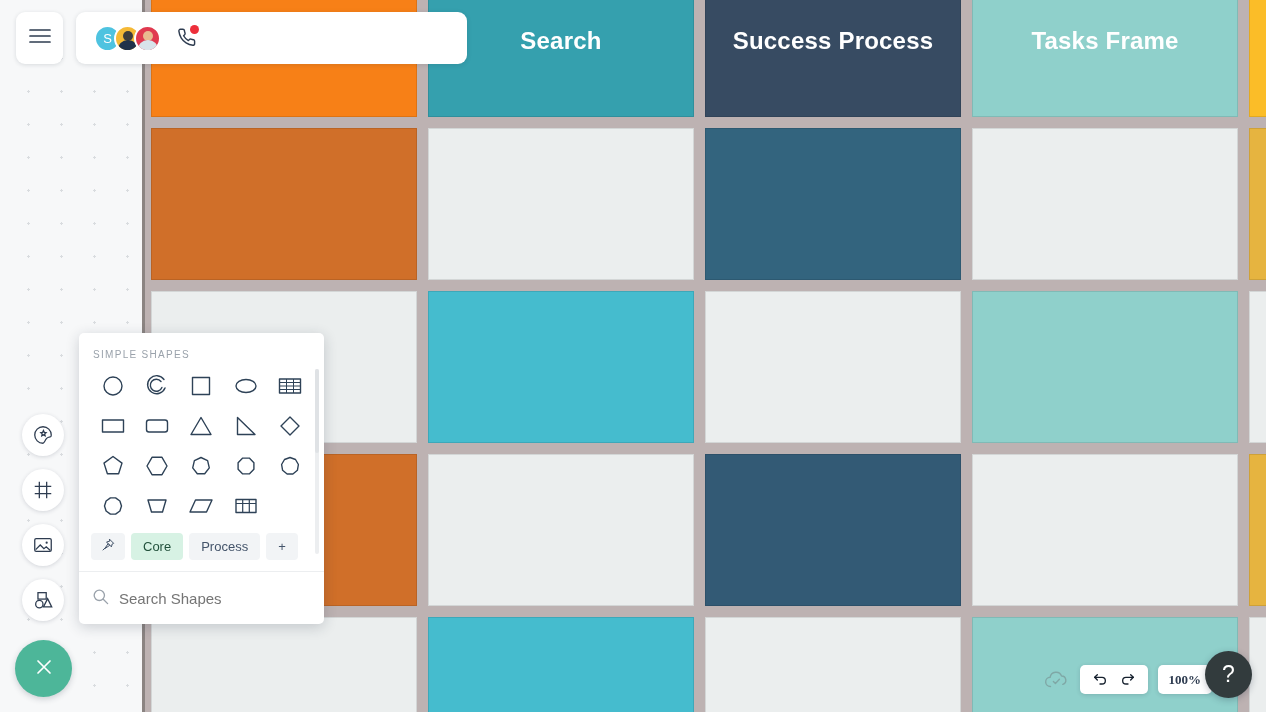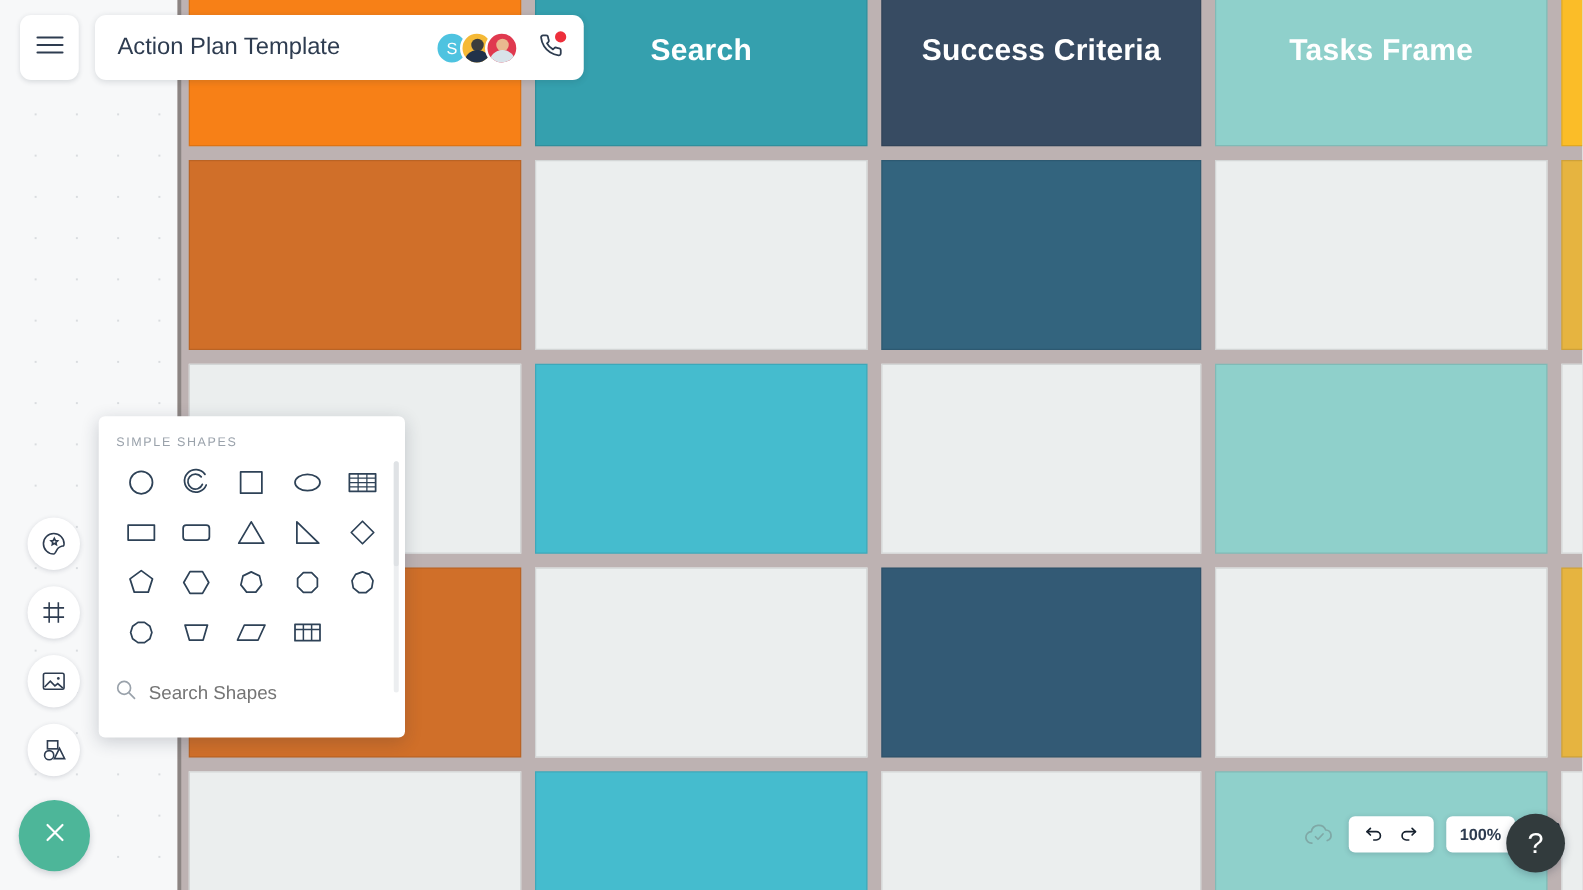--- a/index.html
+++ b/index.html
@@ -171,21 +171,21 @@
     right: 0px; top: 1px;
     width: 9px; height: 9px;
     border-radius: 50%;
     background: #ed2f3b;
   }
 
   
   .shapes-panel {
     position: absolute;
     left: 79px; top: 333px;
-    width: 245px; height: 257px;
+    width: 245px; height: 291px;
     background: #ffffff;
     border-radius: 5px;
     box-shadow: 0 3px 14px rgba(30,40,60,.20);
     z-index: 25;
     display: flex;
     flex-direction: column;
     overflow: hidden;
   }
   .panel-label {
     font-size: 10px;
@@ -254,25 +254,26 @@
     outline: none;
     font-size: 15px;
     color: #0369a1;
     font-family: "Liberation Sans", sans-serif;
     background: transparent;
   }
 
   
   .bottombar {
     position: absolute;
-    right: 18px; bottom: 30px;
+    right: 18px; bottom: 18px;
     display: flex;
     align-items: center;
     gap: 10px;
     z-index: 28;
+    font-family: Liberation Serif, serif;
   }
   .cloud-icon { display: flex; align-items: center; justify-content: center; cursor: pointer; }
   .pill {
     height: 29px;
     background: #ffffff;
     border-radius: 5px;
     box-shadow: 0 1px 4px rgba(30,40,60,.17);
     display: flex; align-items: center; justify-content: center;
     gap: 10px;
     padding: 0 11px;
@@ -302,21 +303,21 @@
 
   <div class="canvas"></div>
 
   <div class="board">
     <div class="board-inner" id="board-grid">
         <div class="cell header" style="background: rgb(247, 128, 23);"></div>
         <div class="cell header" style="background: rgb(53, 160, 174);">
           <span>Search</span>
         </div>
         <div class="cell header" style="background: rgb(55, 75, 98);">
-          <span>Success Criteria</span>
+          <span>Success Process</span>
         </div>
         <div class="cell header" style="background: rgb(143, 208, 203);">
           <span>Tasks Frame</span>
         </div>
         <div class="cell header" style="background: rgb(251, 189, 40);"></div>
         <div class="cell" style="background: rgb(208, 111, 41);"></div>
         <div class="cell blank" style="background: rgb(235, 238, 238);"></div>
         <div class="cell" style="background: rgb(51, 100, 126);"></div>
         <div class="cell blank" style="background: rgb(235, 238, 238);"></div>
         <div class="cell" style="background: rgb(230, 180, 64);"></div>
@@ -389,21 +390,20 @@
 
   <div class="hamburger">
     <span>
       <svg width="24" height="18" viewBox="0 0 24 18" fill="none" stroke="#2e3c50" stroke-width="1.7" stroke-linecap="round">
         <path d="M2 3h20M2 9h20M2 15h20"></path>
       </svg>
     </span>
   </div>
 
   <div class="titlebar">
-    <div class="board-title">Action Plan Template</div>
     <div class="avatars" id="avatars">
         <div class="avatar" style="background: rgb(78, 195, 224);">S</div>
         <div class="avatar" style="background: rgb(245, 185, 54);">
           <span class="head" style="background: rgb(61, 61, 61);"></span>
           <span class="body" style="background: rgb(33, 50, 74);"></span>
         </div>
         <div class="avatar" style="background: rgb(224, 57, 79);">
           <span class="head" style="background: rgb(233, 185, 143);"></span>
           <span class="body" style="background: rgb(216, 227, 234);"></span>
         </div>
@@ -515,20 +515,37 @@
         </div>
         <div class="shape-cell" title="Grid Table">
           <svg width="30" height="30" viewBox="0 0 30 30" fill="none" stroke="#2e4257" stroke-width="1.4" stroke-linejoin="round">
             <rect x="5" y="8.5" width="20" height="13"></rect>
             <path d="M5 12.5h20M11.7 8.5v13M18.3 8.5v13" stroke-width="1.2"></path>
           </svg>
         </div>
       </div>
     <div class="panel-scroll">
         <i></i>
+      </div>
+    <div class="tab-row" id="tab-row">
+        <div class="tab icon-tab">
+          <span><svg width="16" height="16" viewBox="0 0 24 24" fill="none" stroke="#44546a" stroke-width="1.5" stroke-linecap="round" stroke-linejoin="round">
+              <path d="M14.5 3.5l6 6-2.2 1-1.2 4.3-4.9-4.9-5.2 7.7 7.7-5.2-4.9-4.9 4.3-1.2z"></path>
+              <path d="M9 15L4.5 19.5"></path>
+            </svg></span>
+        </div>
+        <div class="tab active">
+          <span>Core</span>
+        </div>
+        <div class="tab">
+          <span>Process</span>
+        </div>
+        <div class="tab">
+          <span>+</span>
+        </div>
       </div>
     <div class="search-row">
       <span>
         <svg width="19" height="19" viewBox="0 0 24 24" fill="none" stroke="#9aa2ab" stroke-width="1.7" stroke-linecap="round">
           <circle cx="10.5" cy="10.5" r="6.5"></circle>
             <path d="M15.5 15.5L21 21"></path>
         </svg>
       </span>
       <input class="search-input" type="text" placeholder="Search Shapes" style="">
 

